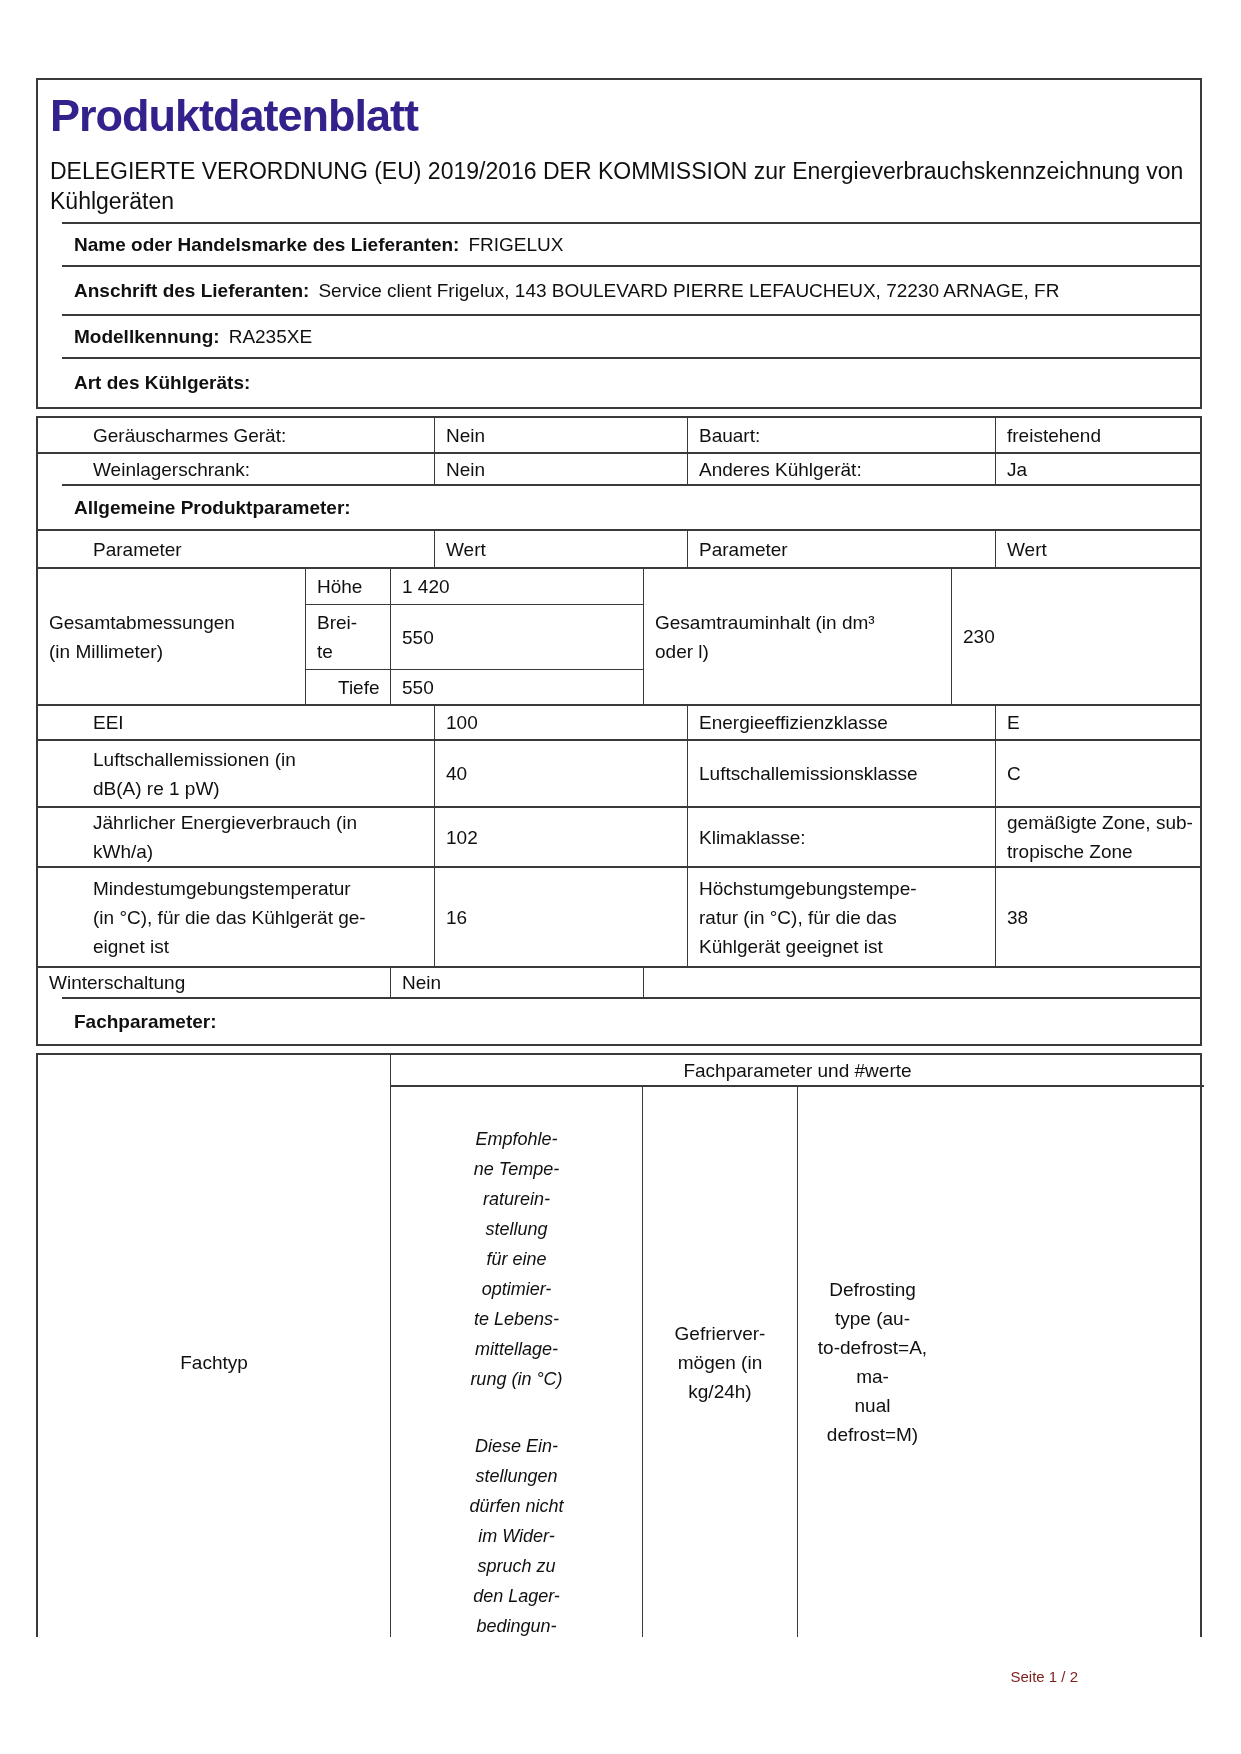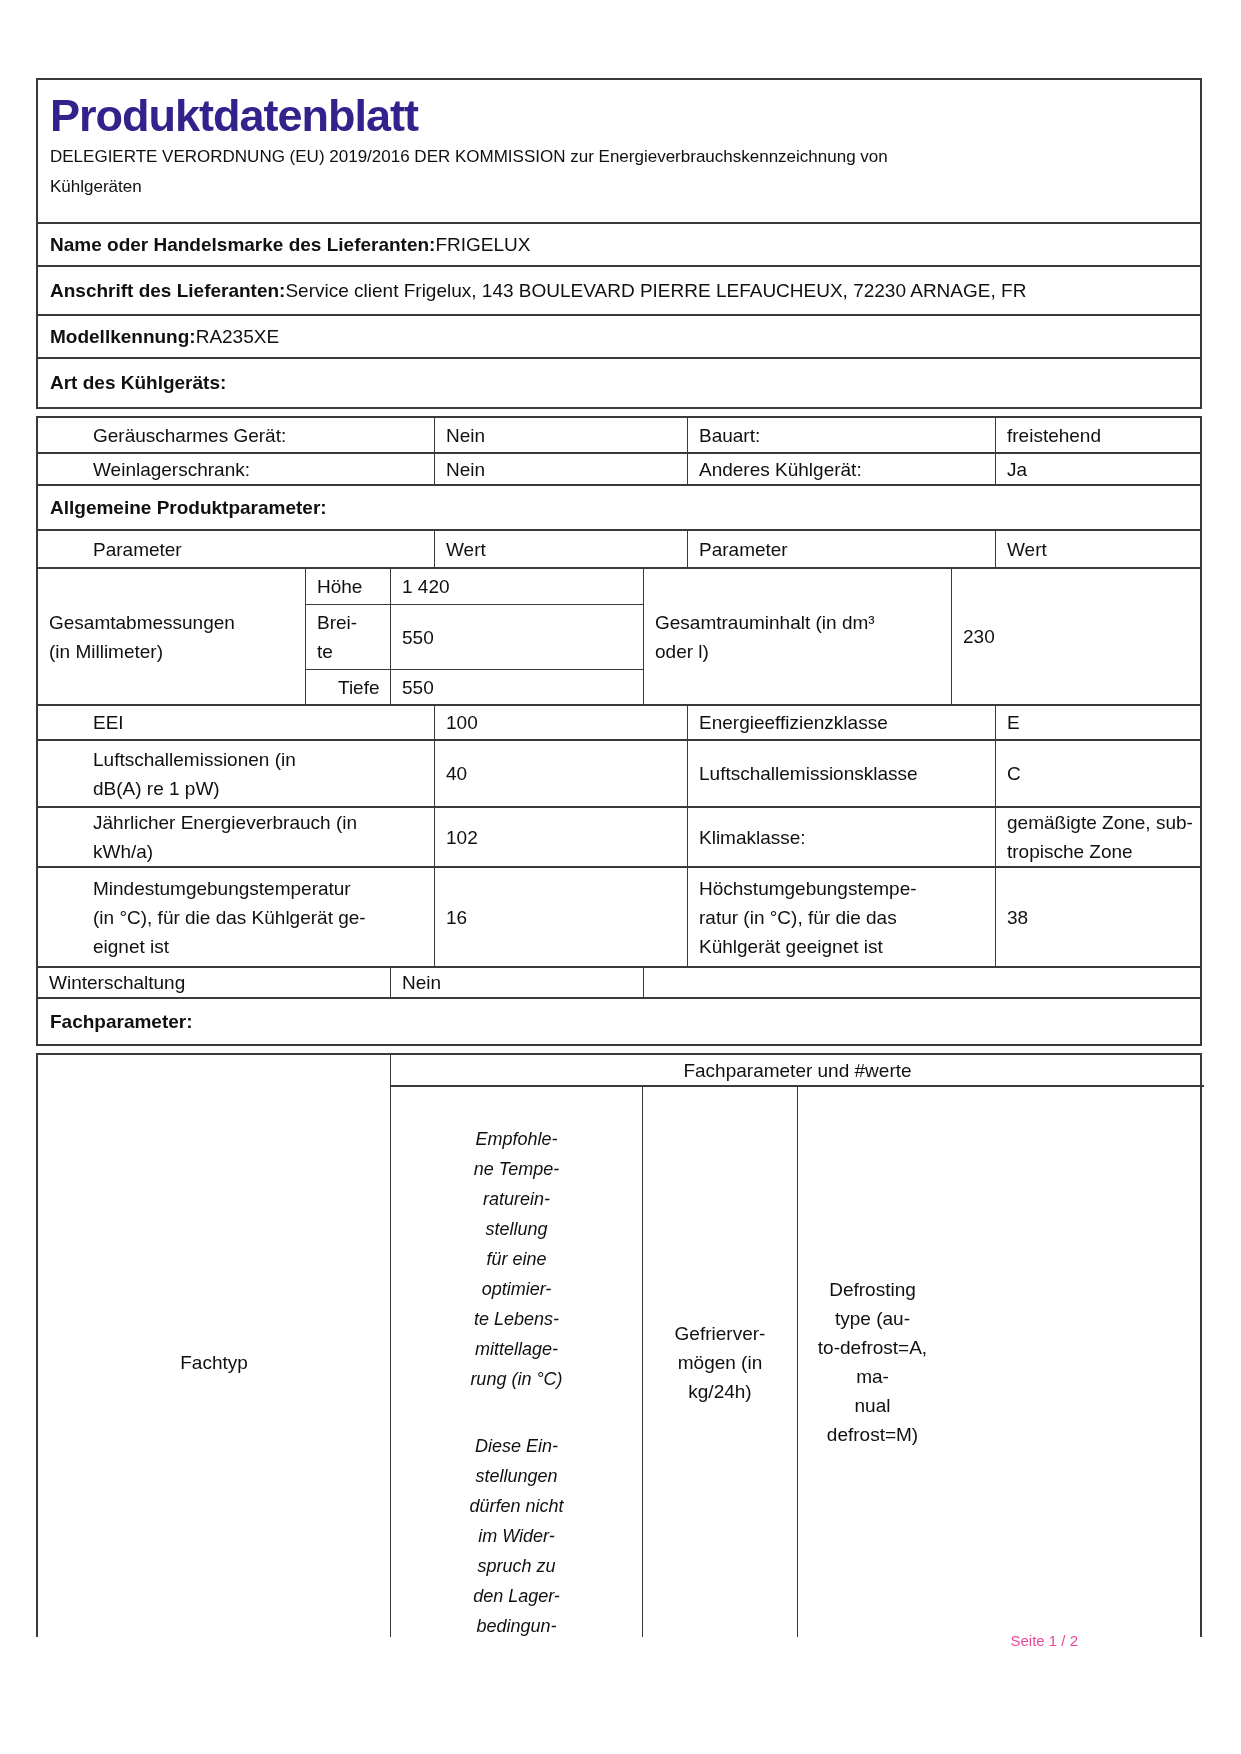--- a/index.html
+++ b/index.html
@@ -17,38 +17,38 @@
   .row + .row{border-top:2px solid #3a3a3a;}
   .cell{
     box-sizing:border-box;display:flex;align-items:center;
     padding:3px 11px;white-space:pre-line;overflow:hidden;line-height:29px;
   }
   .cell + .cell{border-left:1px solid #3a3a3a;}
   .b{font-weight:bold;}
   
   .titleblock{display:block;padding:10px 12px 6px 12px;}
   .title{font-weight:bold;font-size:45px;letter-spacing:-1px;color:#35218c;line-height:52px;margin:0;}
-  .subtitle{font-size:17px;line-height:30px;white-space:pre-line;}
-  
-  .lv{display:flex;align-items:center;gap:0;padding:3px 12px;box-sizing:border-box;}
+  .subtitle{margin-top:14px;font-size:23px;line-height:30px;white-space:pre-line;}
+  
+  .lv{display:flex;align-items:center;gap:9px;padding:3px 12px;box-sizing:border-box;margin-left:24px;}
   
   .dims{display:grid;grid-template-columns:267px 85px 253px 308px 253px;grid-template-rows:35px 65px 35px;}
   .dims .dcell{box-sizing:border-box;display:flex;align-items:center;padding:3px 11px;white-space:pre-line;line-height:29px;}
   .bl{border-left:1px solid #3a3a3a;}
   .bt{border-top:1px solid #3a3a3a;}
   .sub{padding:3px 8px;}
   
   .fph{grid-template-columns:352px 814px;height:32px;}
   .fph .cell{justify-content:center;text-align:center;}
   .fptall{grid-template-columns:352px 252px 155px 150px 257px;height:550px;}
   .fptall .cell{justify-content:center;text-align:center;}
   .fptall .top{display:block;text-align:center;padding-top:7px;font-size:18px;line-height:30px;font-style:italic;}
   .fptall .top p{margin:0 0 7px 0;white-space:pre-line;}
   .noborder-between{border-top:none !important;}
-  .footer{position:absolute;top:1632px;right:163px;font-size:15px;color:#ec4899;text-align:right;}
+  .footer{position:absolute;top:1668px;right:163px;font-size:15px;color:#7f1d1d;text-align:right;}
   .h43{height:43px}.h49{height:49px}.h50{height:50px}.h142{height:142px}
   .h34{height:34px}.h32{height:32px}.h45{height:45px}.h38{height:38px}
   .h35{height:35px}.h67{height:67px}.h60{height:60px}.h100{height:100px}
   .h31{height:31px}.h47{height:47px}
   .g4{grid-template-columns:352px 253px 308px 253px;padding-left:44px;}
   .g3{grid-template-columns:352px 253px 561px;}
 </style>
 </head>
 <body>
 

